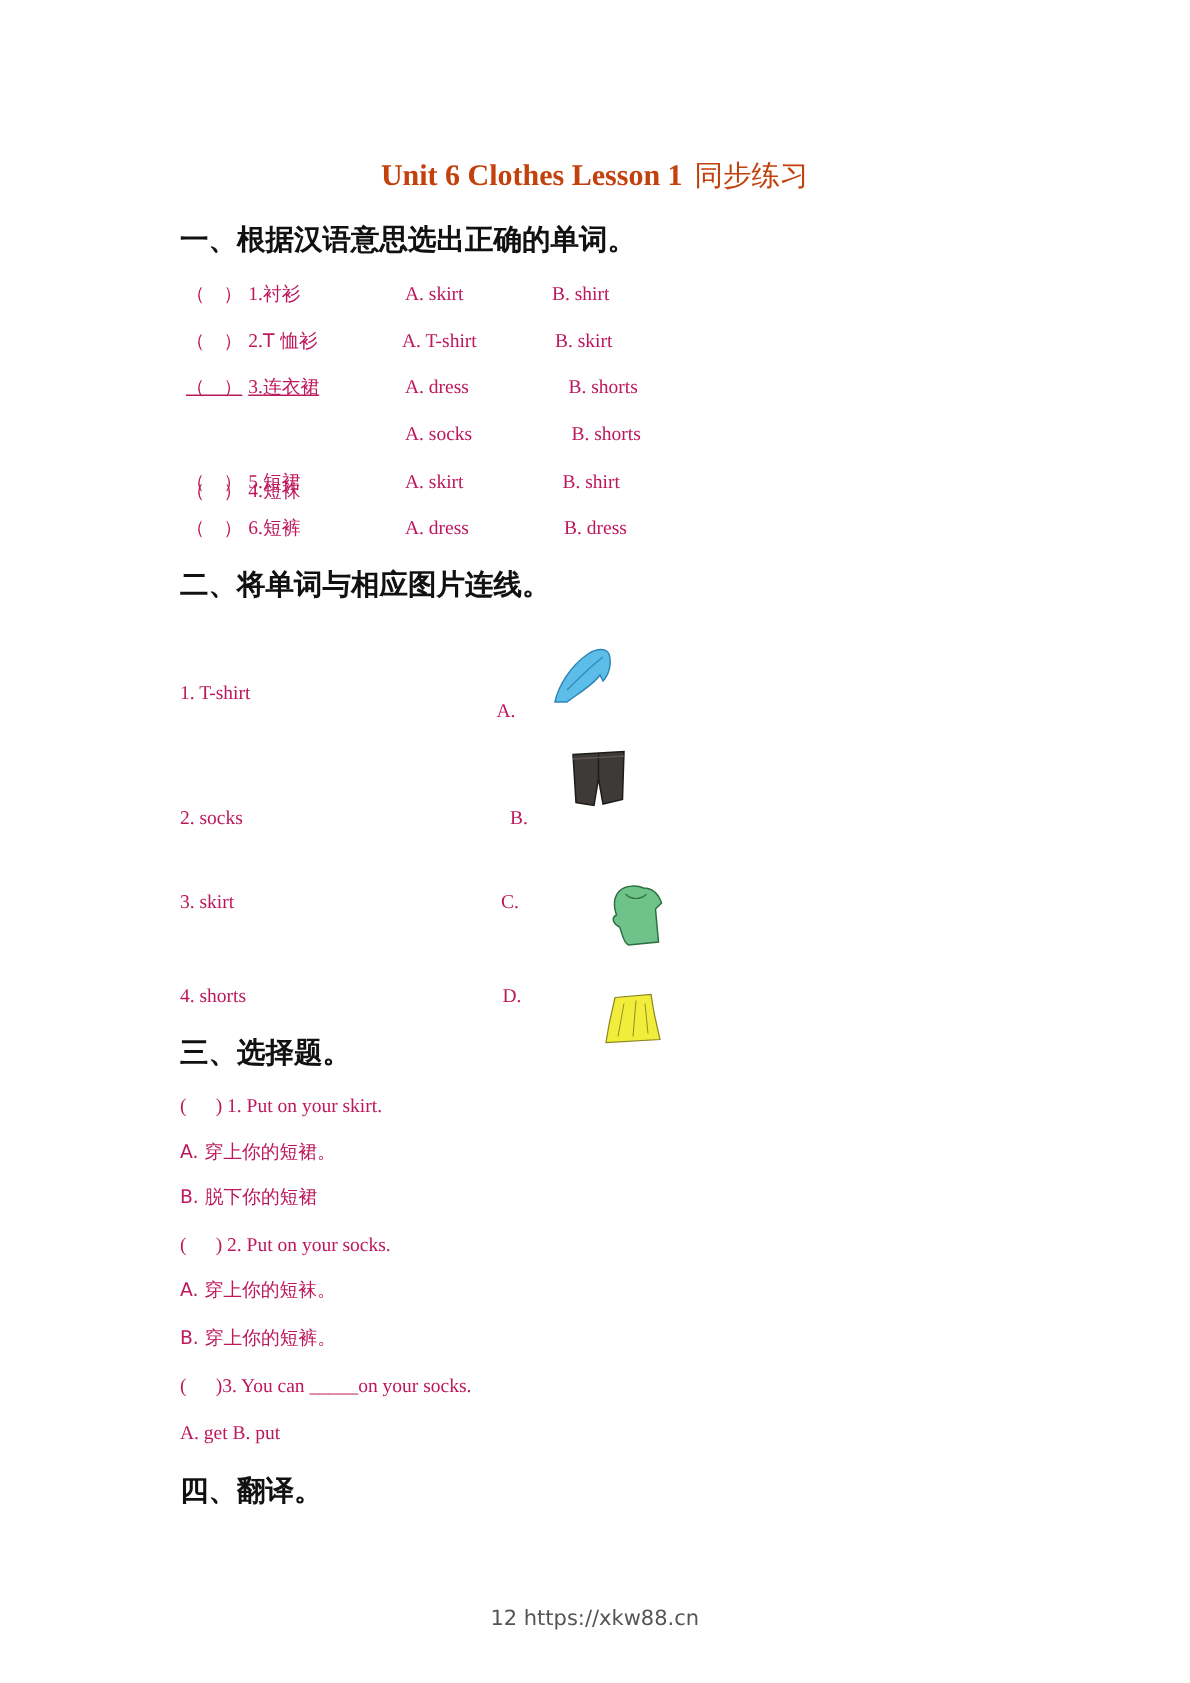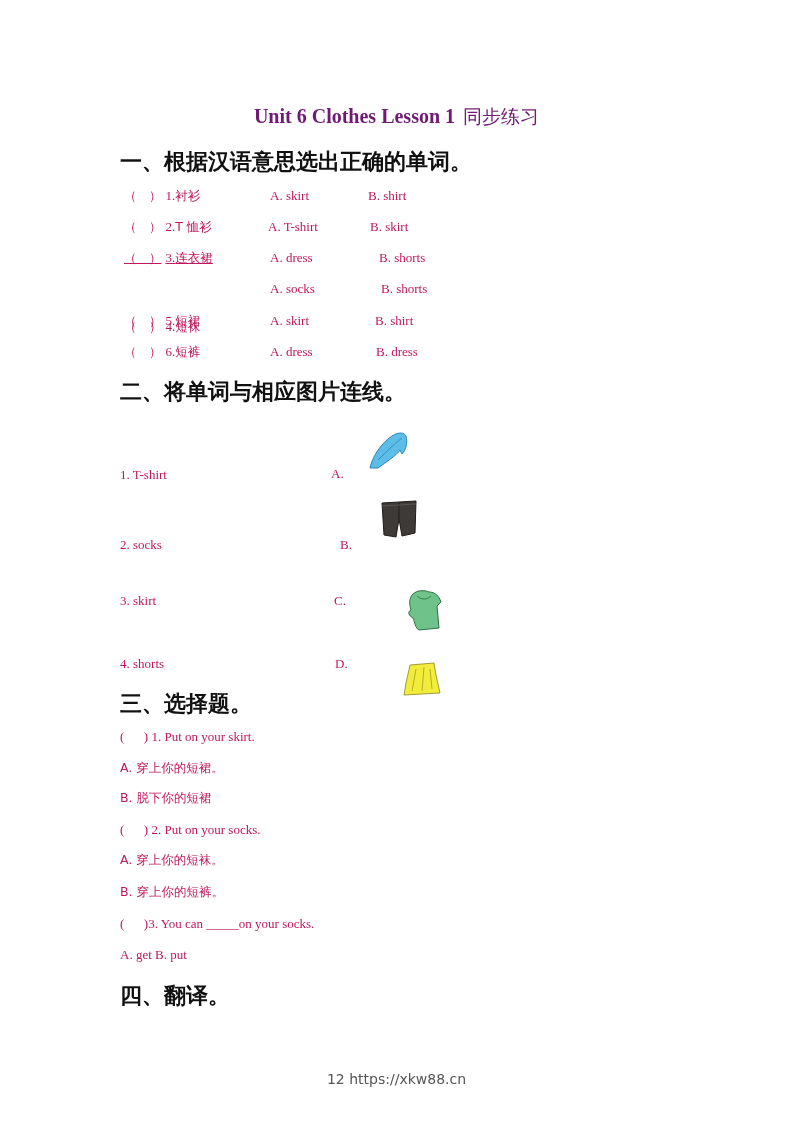--- a/index.html
+++ b/index.html
@@ -4,25 +4,25 @@
   <style>
     html, body { margin: 0; padding: 0; background: #ffffff; }
     body {
       width: 793px; height: 1122px; position: relative; overflow: hidden;
       font-family: "Liberation Serif", "DejaVu Serif", serif;
       color: #111;
     }
     .abs { position: absolute; white-space: nowrap; }
     .title {
       left: 0; width: 793px; top: 104px; text-align: center;
-      font-size: 20px; font-weight: bold; color: #701a75;
+      font-size: 20px; font-weight: bold; color: #c2410c;
     }
     .title .cn { font-family: "DejaVu Sans", sans-serif; font-weight: normal; font-size: 19px; margin-left: 8px; }
     .sec {
-      left: 120px; font-family: "DejaVu Sans", sans-serif; font-size: 22px; font-weight: bold; color: #111;
+      left: 120px; font-family: "DejaVu Sans", sans-serif; font-size: 19px; font-weight: bold; color: #111;
     }
     .row { font-size: 13px; color: #be185d; }
     .cn13 { font-family: "DejaVu Sans", sans-serif; font-size: 12.5px; }
     .img { position: absolute; }
     .footer {
       left: 0; width: 793px; top: 1071px; text-align: center;
       font-family: "DejaVu Sans", sans-serif; font-size: 14px; color: #555;
     }
   </style>
 </head>
@@ -67,21 +67,21 @@
 
   <div class="abs row" style="top:344px;left:124px;">
     <span class="cn13">（　）</span><span style="margin-left:4px;">6.</span><span class="cn13">短裤</span>
   </div>
   <div class="abs row" style="top:344px;left:270px;">A. dress</div>
   <div class="abs row" style="top:344px;left:376px;">B. dress</div>
 </div>
 
 <div class="abs sec" style="top:377px;">二、将单词与相应图片连线。</div>
 
-<div class="abs row" style="top:467px;left:120px;">1. T-shirt</div>
+<div class="abs row" style="top:454px;left:120px;">1. T-shirt</div>
 <div class="abs row" style="top:537px;left:120px;">2. socks</div>
 <div class="abs row" style="top:593px;left:120px;">3. skirt</div>
 <div class="abs row" style="top:656px;left:120px;">4. shorts</div>
 
 <div class="abs row" style="top:466px;left:331px;">A.</div>
 <div class="abs row" style="top:537px;left:340px;">B.</div>
 <div class="abs row" style="top:593px;left:334px;">C.</div>
 <div class="abs row" style="top:656px;left:335px;">D.</div>
 
 <svg class="img" style="left:366px;top:430px;" width="48" height="42" viewBox="0 0 48 42">

